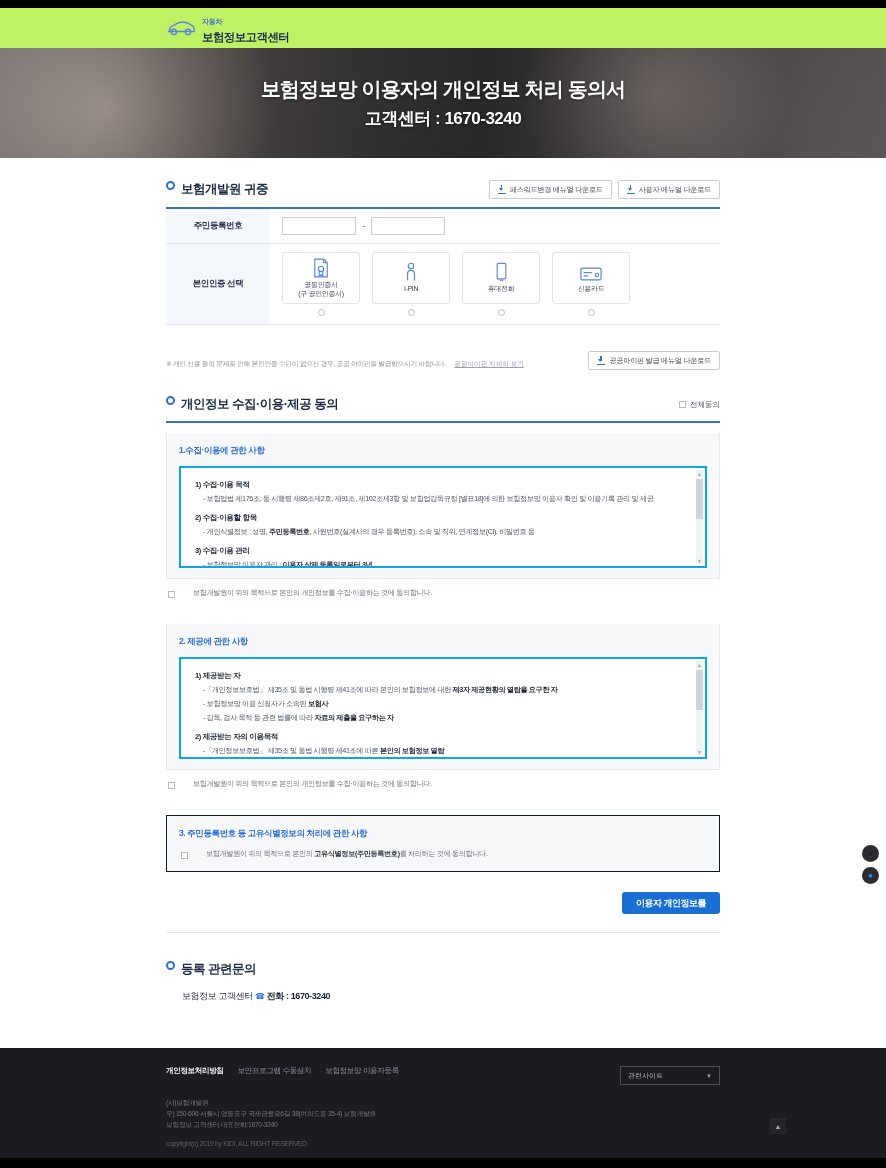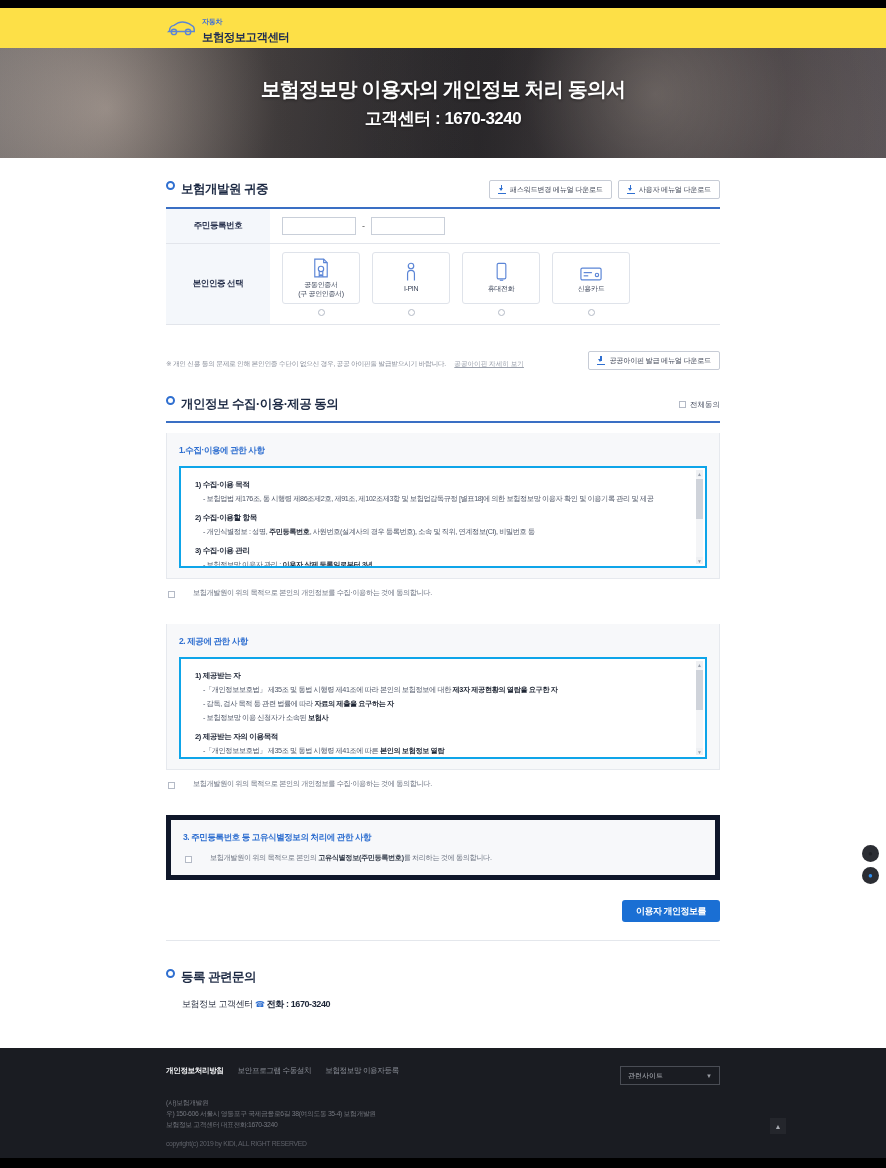--- a/index.html
+++ b/index.html
@@ -9,21 +9,21 @@
     background: #000;
     overflow: hidden;
   }
   .page { position: relative; width: 886px; height: 1168px; background:#000; }
 
   
   .topbar { height: 8px; background: #000; }
 
   
   .site-header {
-    height: 40px; background: #fde047;
+    height: 40px; background: #bef264;
     display: flex; align-items: center;
     padding-left: 166px;
   }
   .logo { display:flex; align-items:center; gap:6px; }
   .logo-mark { width: 30px; height: 18px; position: relative; }
   .logo-text { line-height: 1.05; }
   .logo-sub { font-size: 7px; color:#3f6fd8; font-weight:700; letter-spacing:-0.3px; }
   .logo-main { font-size: 11.5px; color:#1b2a52; font-weight:800; letter-spacing:-0.6px; }
 
   
@@ -152,21 +152,21 @@
     position:absolute; left:0; width:7px; height:7px; background:#eef0f3;
     display:flex; align-items:center; justify-content:center; font-size:5px; color:#9aa0ab;
   }
   .sbar .up { top:0; } .sbar .dn { bottom:0; }
   .sbar .thumb { position:absolute; left:0; top:9px; width:7px; height:40px; background:#cfd3da; }
 
   .agree-line { display:flex; align-items:flex-end; gap:18px; margin-top:9px; padding-left:2px; }
   .agree-text { font-size:7.2px; color:#6b7280; letter-spacing:-0.4px; }
   .agree-text b { color:#333b49; font-weight:800; }
 
-  .panel-flat { background:#f7f8fa; border:5px solid #0f172a; padding: 12px; margin-top: 10px; }
+  .panel-flat { background:#f7f8fa; border:1px solid #0f172a; padding: 12px; margin-top: 10px; }
 
   .submit-row { display:flex; justify-content:flex-end; margin-top: 20px; padding-bottom: 4px; }
   .submit-btn {
     background:#1a6fd4; color:#fff; border:none; border-radius:3px;
     font-size:9px; font-weight:800; letter-spacing:-0.5px;
     height: 22px; padding: 0 14px; cursor:pointer;
   }
   .hr-grey { border:0; border-top:1px solid #e4e7ec; margin: 14px 0 0 0; }
 
   
@@ -388,22 +388,22 @@
       <label class="agree-line">
         <span class="cbx"></span>
         <span class="agree-text">보험개발원이 위의 목적으로 본인의 개인정보를 수집·이용하는 것에 동의합니다.</span>
       </label>
 
       <div class="panel" style="margin-top:26px">
         <div class="panel-title">2. 제공에 관한 사항</div>
         <div class="scrollbox tall">
           <div class="sb-h">1) 제공받는 자</div>
           <div class="sb-l">-「개인정보보호법」 제35조 및 동법 시행령 제41조에 따라 본인의 보험정보에 대한 <b>제3자 제공현황의 열람을 요구한 자</b></div>
+          <div class="sb-l">- 보험정보망 이용 신청자가 소속된 <b>보험사</b></div>
           <div class="sb-l">- 감독, 검사 목적 등 관련 법률에 따라 <b>자료의 제출을 요구하는 자</b></div>
-          <div class="sb-l">- 보험정보망 이용 신청자가 소속된 <b>보험사</b></div>
           <div class="sb-h">2) 제공받는 자의 이용목적</div>
           <div class="sb-l">-「개인정보보호법」 제35조 및 동법 시행령 제41조에 따른 <b>본인의 보험정보 열람</b></div>
 
           <div class="sbar">
             <div class="up">▲</div>
             <div class="thumb"></div>
             <div class="dn">▼</div>
           </div>
         </div>
       </div>

